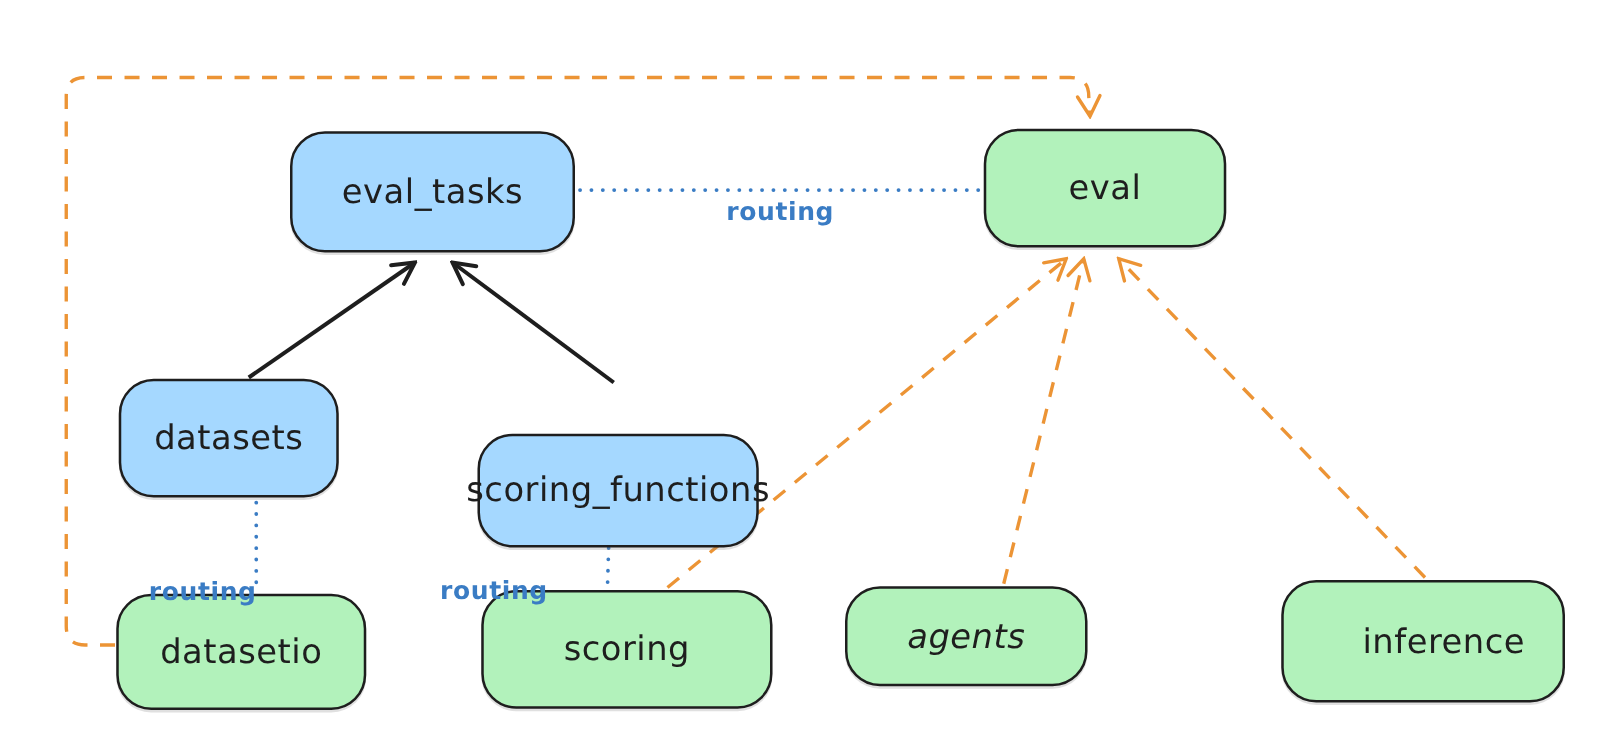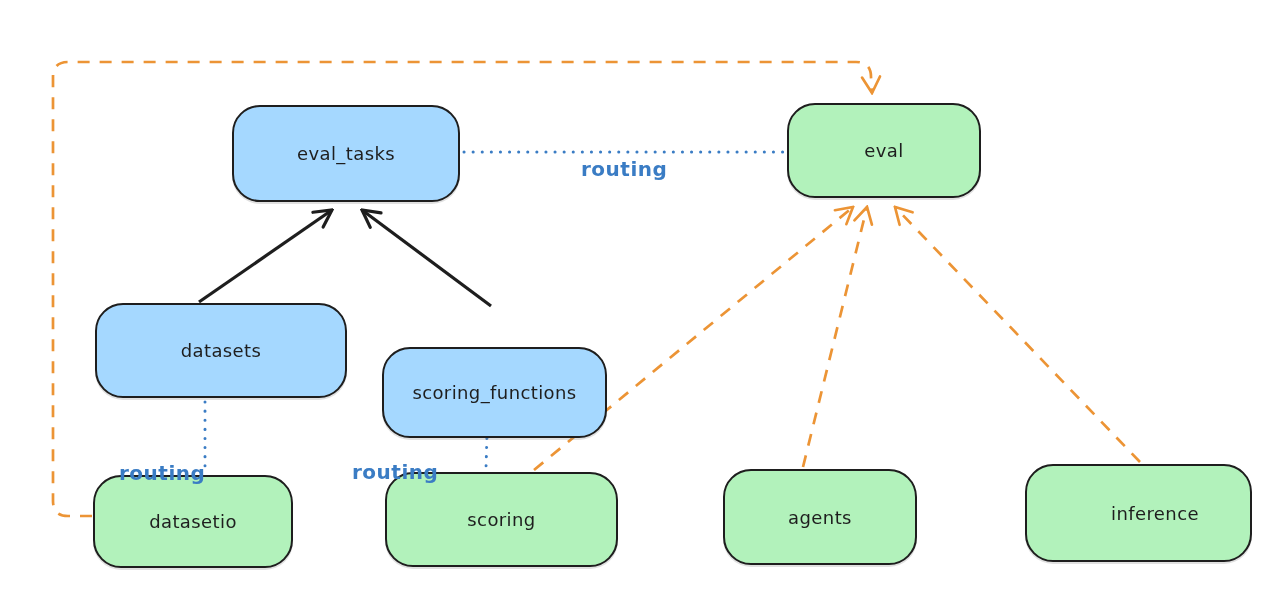--- a/index.html
+++ b/index.html
@@ -10,36 +10,36 @@
     overflow:hidden;
     font-family:"DejaVu Sans", sans-serif;
   }
   #edges{position:absolute;left:0;top:0;width:1280px;height:596px;}
   .node{
     position:absolute;
     box-sizing:border-box;
     border:2.6px solid var(--stroke);
     border-radius:28px;
     display:flex;align-items:center;justify-content:center;
-    font-size:18px;
+    font-size:27px;
     color:var(--stroke);
     letter-spacing:0.4px;
     box-shadow:0 2px 0 rgba(130,130,130,0.25);
   }
   .node.blue{background:var(--blueFill);}
   .node.green{background:var(--greenFill);}
 
   
   #n-eval-tasks{left:232px;top:105px;width:228px;height:97px;}
   #n-eval{left:787px;top:103px;width:194px;height:95px;}
-  #n-datasets{left:95px;top:303px;width:252px;height:95px;}
+  #n-datasets{left:95px;top:303px;width:176px;height:95px;}
   #n-scoring-functions{left:382px;top:311px;width:225px;height:91px;margin-top:36px;}
   #n-datasetio{left:93px;top:475px;width:200px;height:93px;}
   #n-scoring{left:385px;top:472px;width:233px;height:95px;}
-  #n-agents{left:723px;top:469px;width:194px;height:96px;}
+  #n-agents{left:676px;top:469px;width:194px;height:80px;font-style:italic;}
   #n-inference{left:1025px;top:464px;width:227px;height:98px;padding-left:33px;}
 
   .edge-label{
     position:absolute;
     color:var(--routingBlue);
     font-size:20px;
     font-weight:bold;
     letter-spacing:0.5px;
     margin-top:40px;
   }

